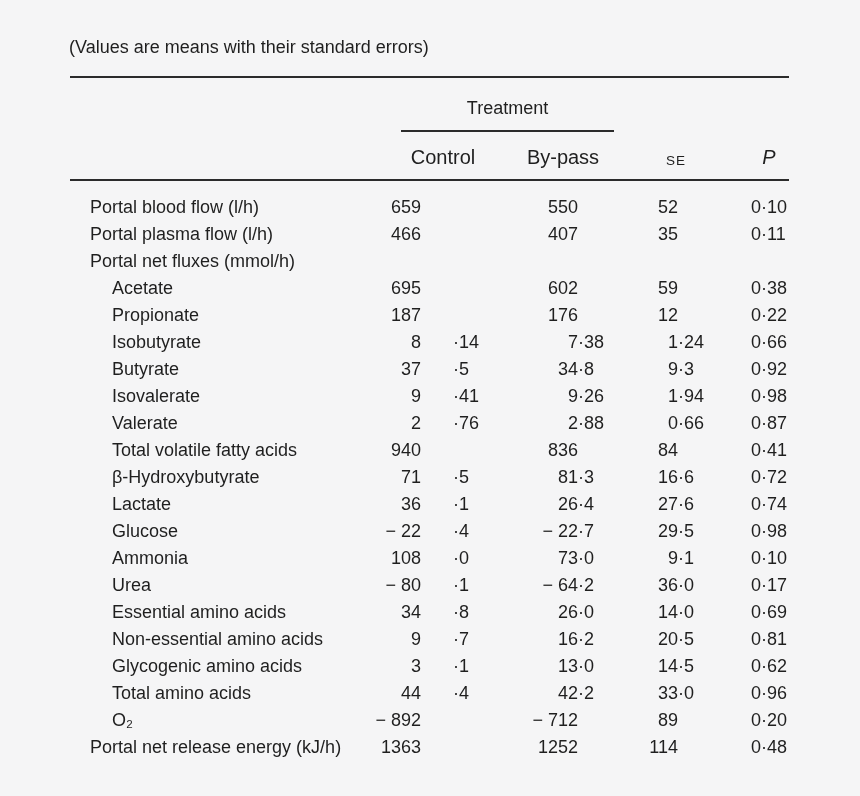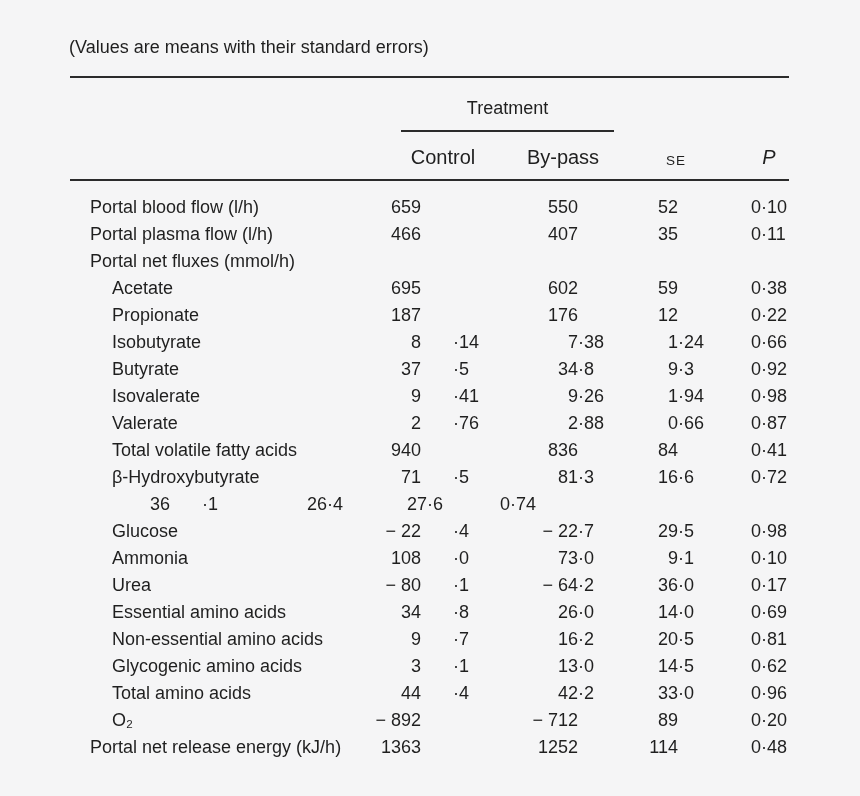--- a/index.html
+++ b/index.html
@@ -358,20 +358,23 @@
     <div class="cell c-se">
       <span class="int">16</span>
           <span class="frac">·6</span>
     </div>
     <div class="cell c-p">
       <span class="int">0</span>
           <span class="frac">·72</span>
     </div>
   </div>
       <div class="row indent">
+    <div class="label">
+      <span class="label-text">Lactate</span>
+    </div>
     <div class="cell c-control">
       <span class="int">36</span>
           <span class="frac">·1</span>
     </div>
     <div class="cell c-bypass">
       <span class="int">26</span>
           <span class="frac">·4</span>
     </div>
     <div class="cell c-se">
       <span class="int">27</span>

